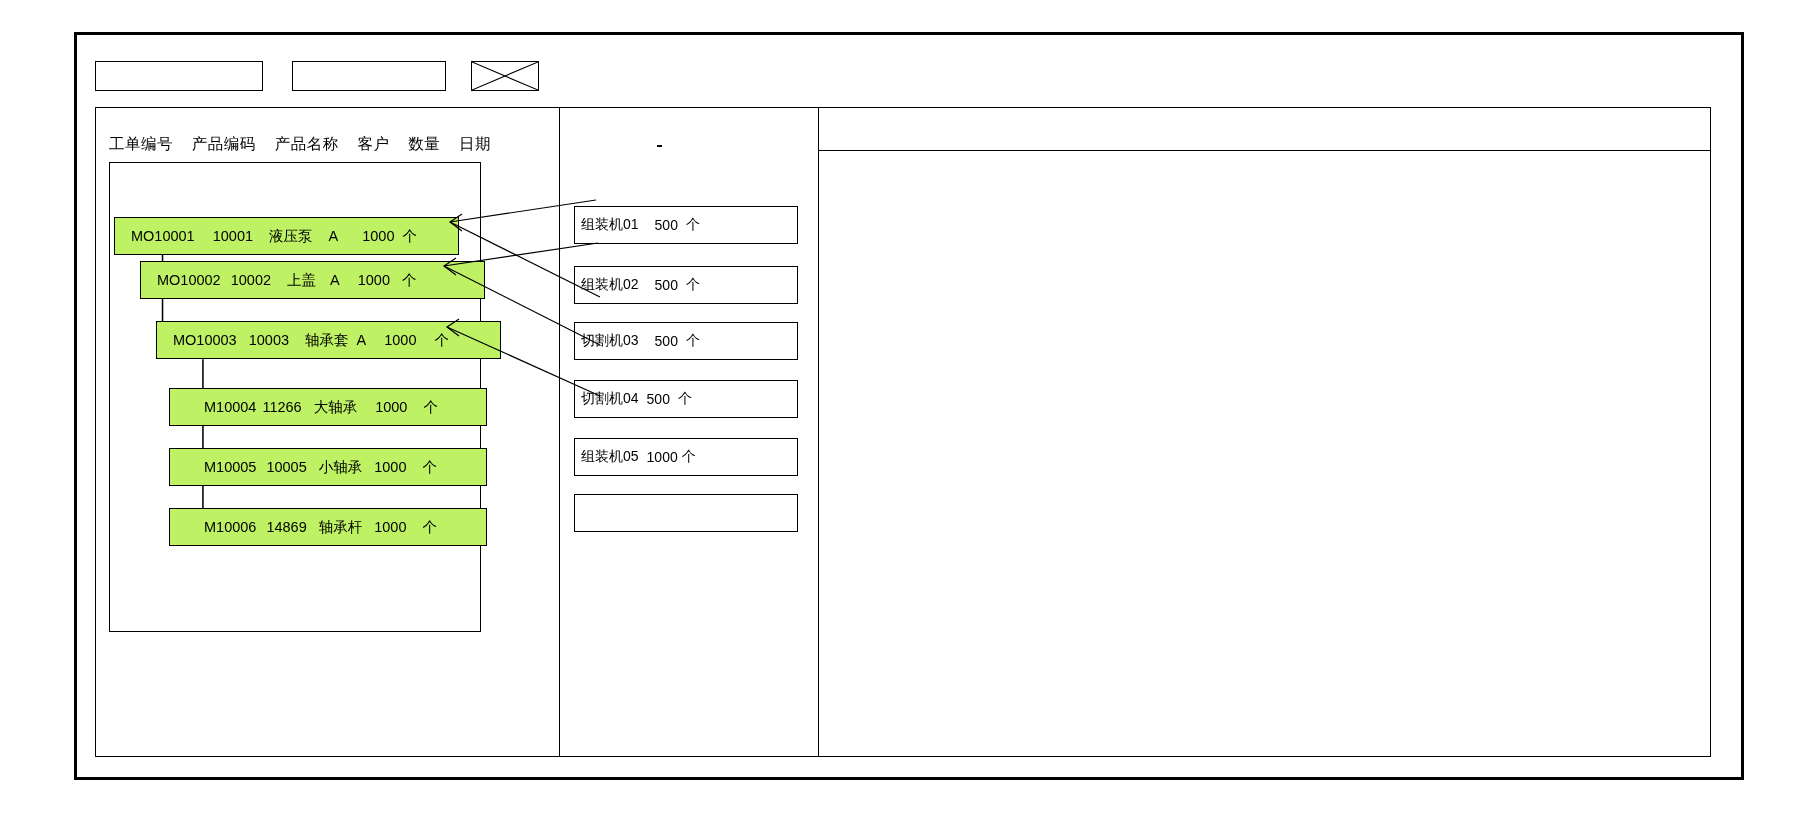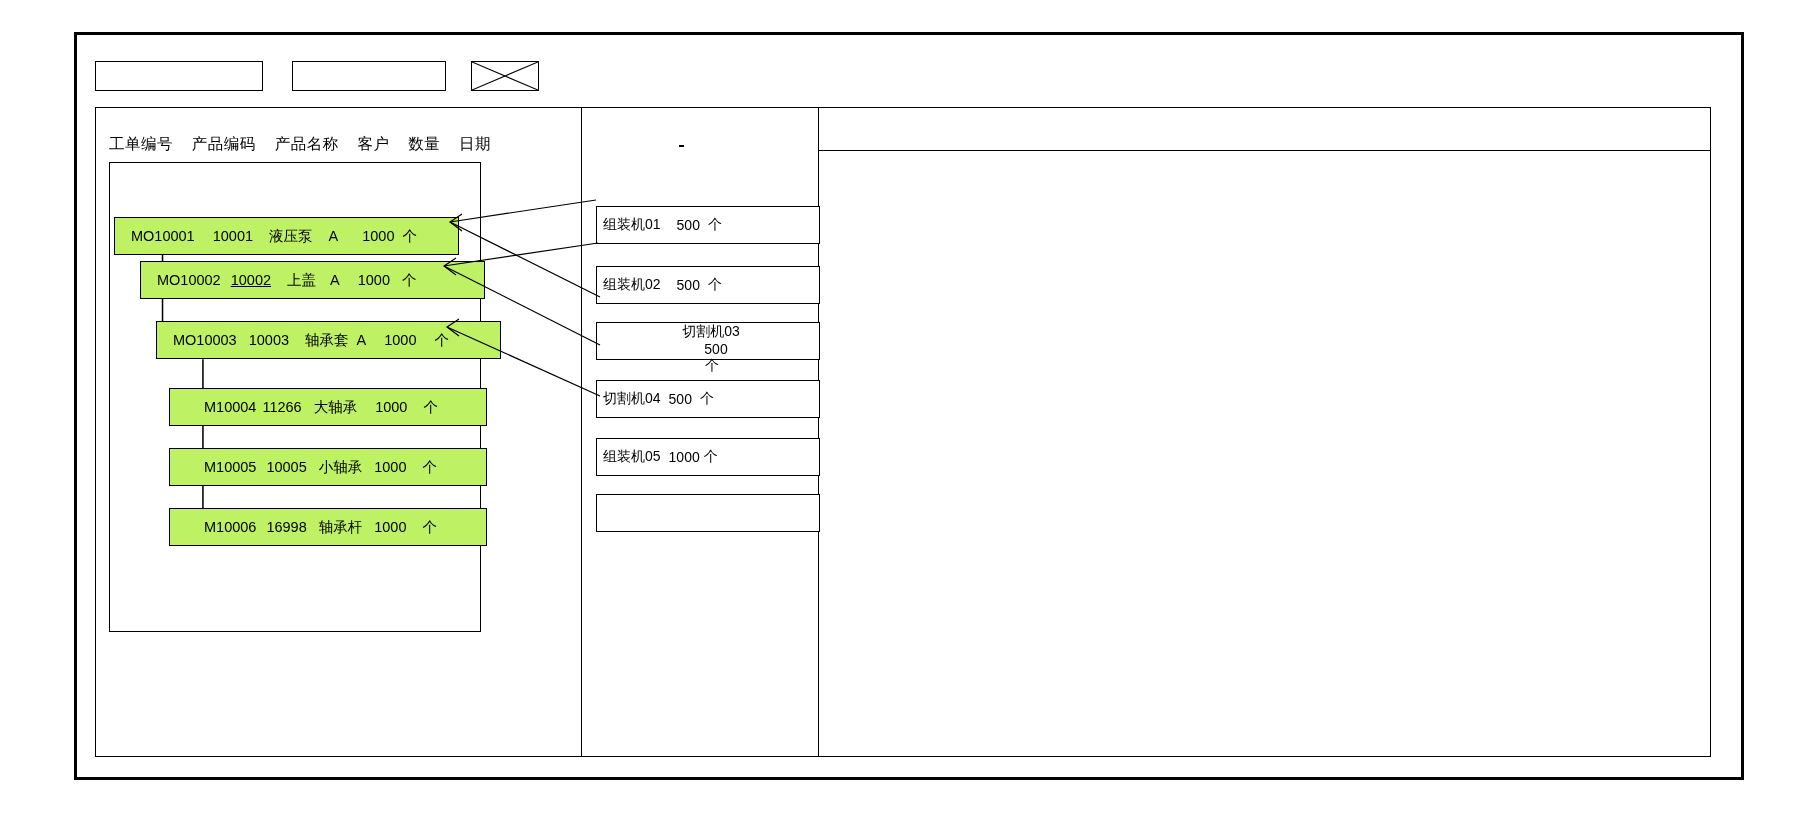--- a/index.html
+++ b/index.html
@@ -59,21 +59,21 @@
     background: #ffffff;
     box-sizing: border-box;
   }
   .panel-left {
     left: 18px;
     top: 72px;
     width: 539px;
     height: 650px;
   }
   .panel-mid {
-    left: 504px;
+    left: 482px;
     top: 72px;
     width: 260px;
     height: 650px;
   }
   .panel-right {
     left: 741px;
     top: 72px;
     width: 893px;
     height: 650px;
   }
@@ -224,21 +224,21 @@
         <span class="cell" style="padding-left:16px;">MO10001</span>
         <span class="cell" style="padding-left:18px;">10001</span>
         <span class="cell" style="padding-left:16px;">液压泵</span>
         <span class="cell" style="padding-left:16px;">A</span>
         <span class="cell" style="padding-left:24px;">1000</span>
         <span class="cell" style="padding-left:8px;">个</span>
       </div>
 
       <div class="tree-row" style="left:44px; top:153px; width:345px;">
         <span class="cell" style="padding-left:16px;">MO10002</span>
-        <span class="cell" style="padding-left:10px;text-decoration:underline;">10002</span>
+        <span class="cell" style="padding-left:10px;">10002</span>
         <span class="cell" style="padding-left:16px;text-align:right;">上盖</span>
         <span class="cell" style="padding-left:14px;">A</span>
         <span class="cell" style="padding-left:18px;">1000</span>
         <span class="cell" style="padding-left:12px;">个</span>
       </div>
 
       <div class="tree-row" style="left:60px; top:213px; width:345px;">
         <span class="cell" style="padding-left:16px;">MO10003</span>
         <span class="cell" style="padding-left:12px;">10003</span>
         <span class="cell" style="padding-left:16px;">轴承套</span>
@@ -258,21 +258,21 @@
       <div class="tree-row" style="left:73px; top:340px; width:318px;">
         <span class="cell" style="padding-left:34px;">M10005</span>
         <span class="cell" style="padding-left:10px;">10005</span>
         <span class="cell" style="padding-left:12px;">小轴承</span>
         <span class="cell" style="padding-left:12px;">1000</span>
         <span class="cell" style="padding-left:16px;">个</span>
       </div>
 
       <div class="tree-row" style="left:73px; top:400px; width:318px;">
         <span class="cell" style="padding-left:34px;text-align:right;">M10006</span>
-        <span class="cell" style="padding-left:10px;">16998</span>
+        <span class="cell" style="padding-left:10px;">14869</span>
         <span class="cell" style="padding-left:12px;">轴承杆</span>
         <span class="cell" style="padding-left:12px;">1000</span>
         <span class="cell" style="padding-left:16px;">个</span>
       </div>
 
     </div>
 
     <div class="panel panel-mid">
 
       <div class="mid-dot"></div>
@@ -282,21 +282,21 @@
         <span class="m-qty">500</span>
         <span class="m-unit">个</span>
       </div>
 
       <div class="mach-box" style="top:158px;">
         <span class="m-name">组装机02</span>
         <span class="m-qty">500</span>
         <span class="m-unit">个</span>
       </div>
 
-      <div class="mach-box" style="top:214px;flex-direction:column;">
+      <div class="mach-box" style="top:214px;">
         <span class="m-name">切割机03</span>
         <span class="m-qty">500</span>
         <span class="m-unit">个</span>
       </div>
 
       <div class="mach-box" style="top:272px;">
         <span class="m-name">切割机04</span>
         <span class="m-qty" style="padding-left:8px;">500</span>
         <span class="m-unit">个</span>
       </div>

